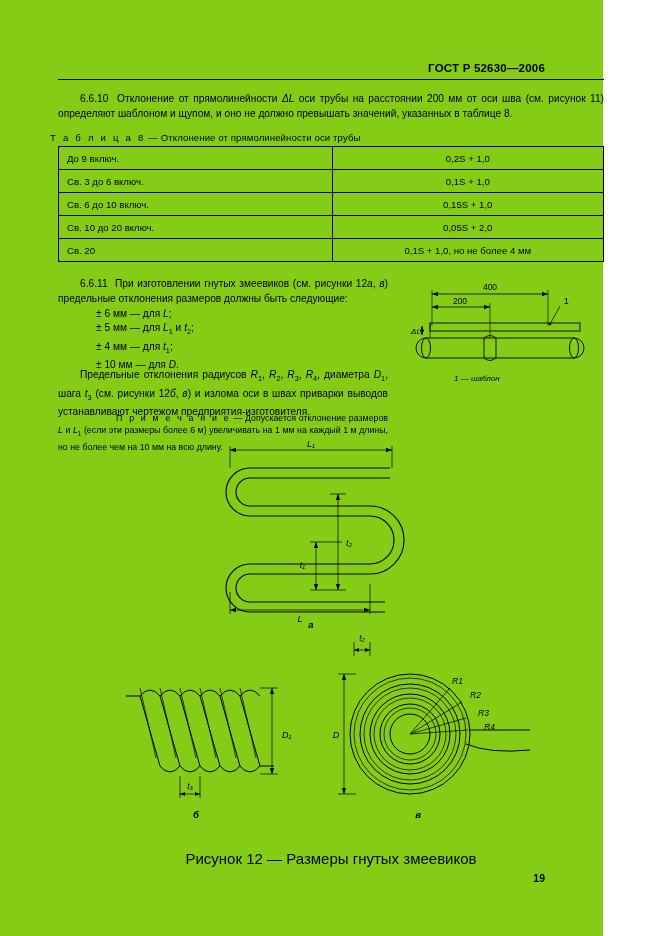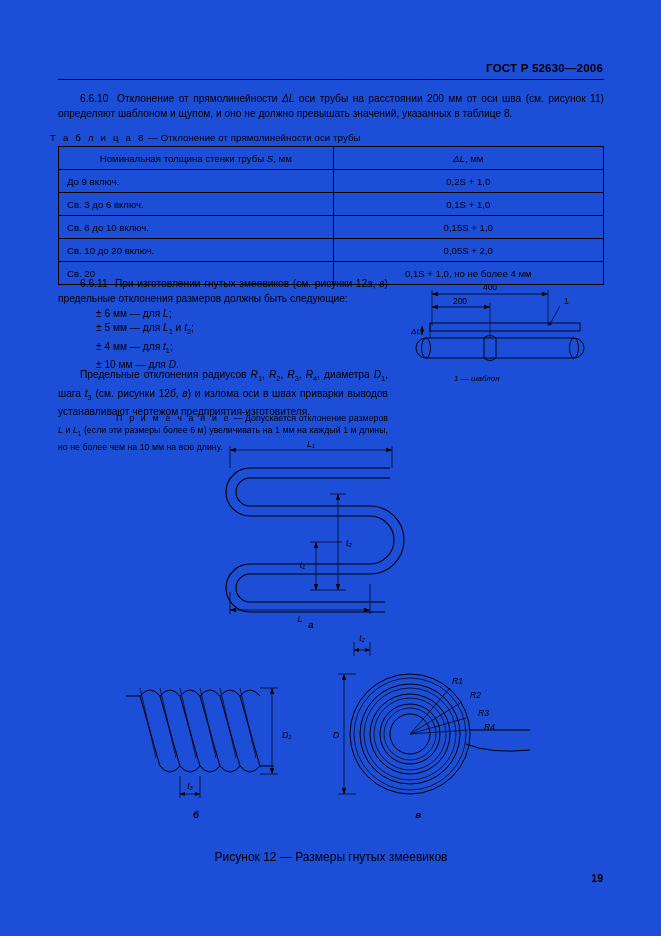--- a/index.html
+++ b/index.html
@@ -11,23 +11,23 @@
     width: 661px;
     height: 936px;
     position: relative;
     font-family: "Liberation Sans", sans-serif;
     color: #000;
     overflow: hidden;
   }
   .page {
     position: absolute;
     left: 0; top: 0;
-    width: 661px;
+    width: 603px;
     height: 936px;
-    background: #1d4ed8;
+    background: #84cc16;
   }
   .header {
     position: absolute;
     top: 62px;
     right: 58px;
     font-size: 11.5px;
     font-weight: bold;
     letter-spacing: 0.2px;
   }
   .rule-top {
@@ -129,21 +129,21 @@
     top: 626px;
     width: 460px;
     height: 200px;
   }
   .fig12-cap {
     position: absolute;
     left: 58px;
     top: 850px;
     width: 546px;
     text-align: center;
-    font-size: 12px;
+    font-size: 15px;
   }
   .pageno {
     position: absolute;
     right: 58px;
     bottom: 52px;
     font-size: 10.5px;
     font-weight: bold;
     margin-left: 48px;
   }
   i, .it { font-style: italic; }
@@ -162,24 +162,20 @@
   <div class="para p1">
     <span class="indent"></span><span>6.6.10&nbsp; Отклонение от прямолинейности <i>ΔL</i> оси трубы на расстоянии 200 мм от оси шва (см. рисунок&nbsp;11) определяют шаблоном и щупом, и оно не должно превышать значений, указанных в таблице 8.</span>
   </div>
 
   <div class="tbl-caption">
     <span class="sp">Т а б л и ц а  8</span><span> — Отклонение от прямолинейности оси трубы</span>
   </div>
 
   <table class="t8">
     <tbody>
-      <tr>
-        <td class="c1 hdr">Номинальная толщина стенки трубы <i>S</i>, мм</td>
-        <td class="c2 hdr"><i>ΔL</i>, мм</td>
-      </tr>
       <tr>
         <td class="c1 lft">До 9 включ.</td>
         <td class="c2">0,2S + 1,0</td>
       </tr>
       <tr>
         <td class="c1 lft">Св. 3 до 6 включ.</td>
         <td class="c2">0,1S + 1,0</td>
       </tr>
       <tr>
         <td class="c1 lft">Св. 6 до 10 включ.</td>

